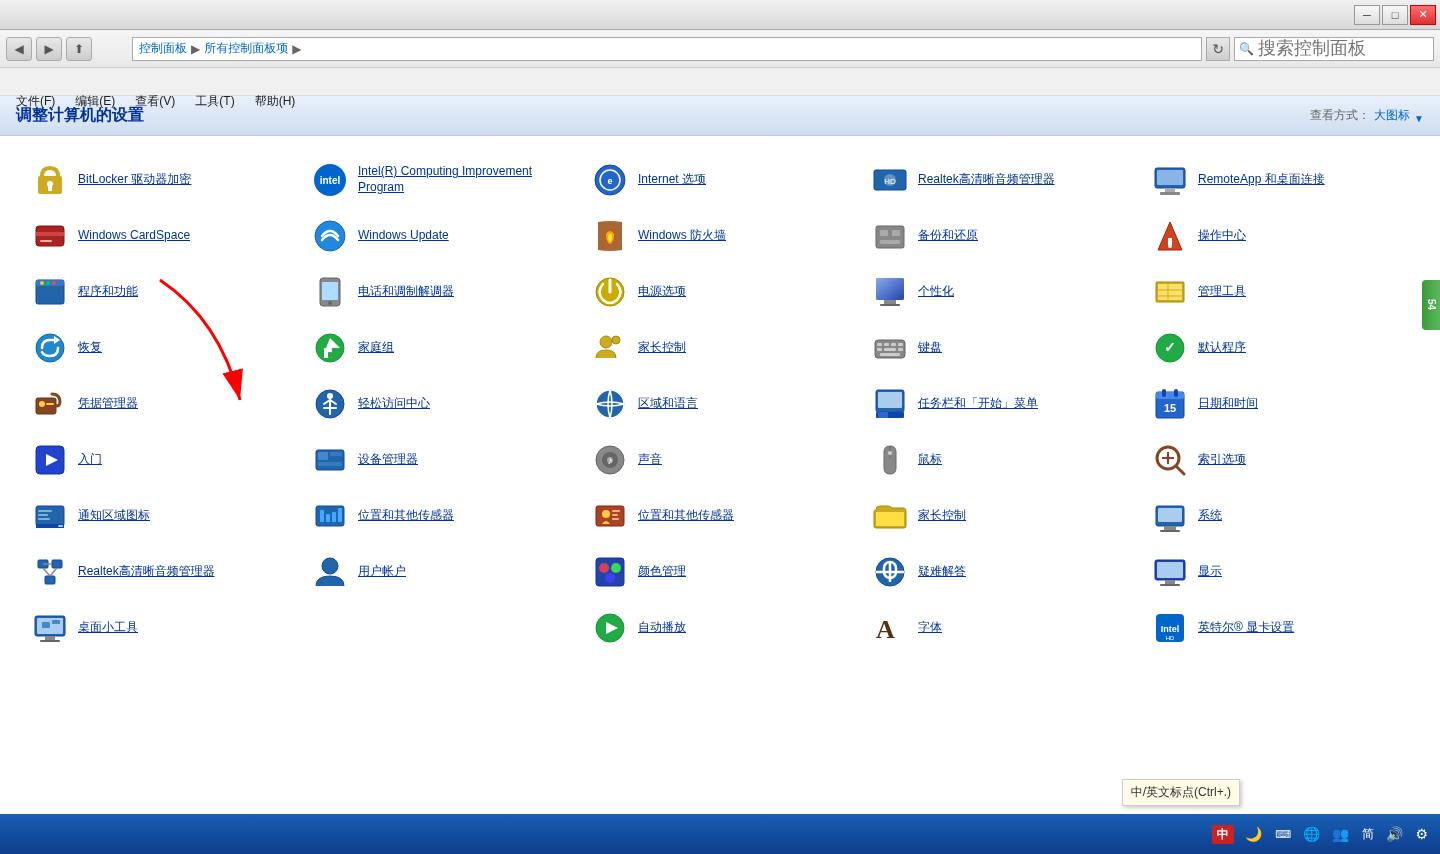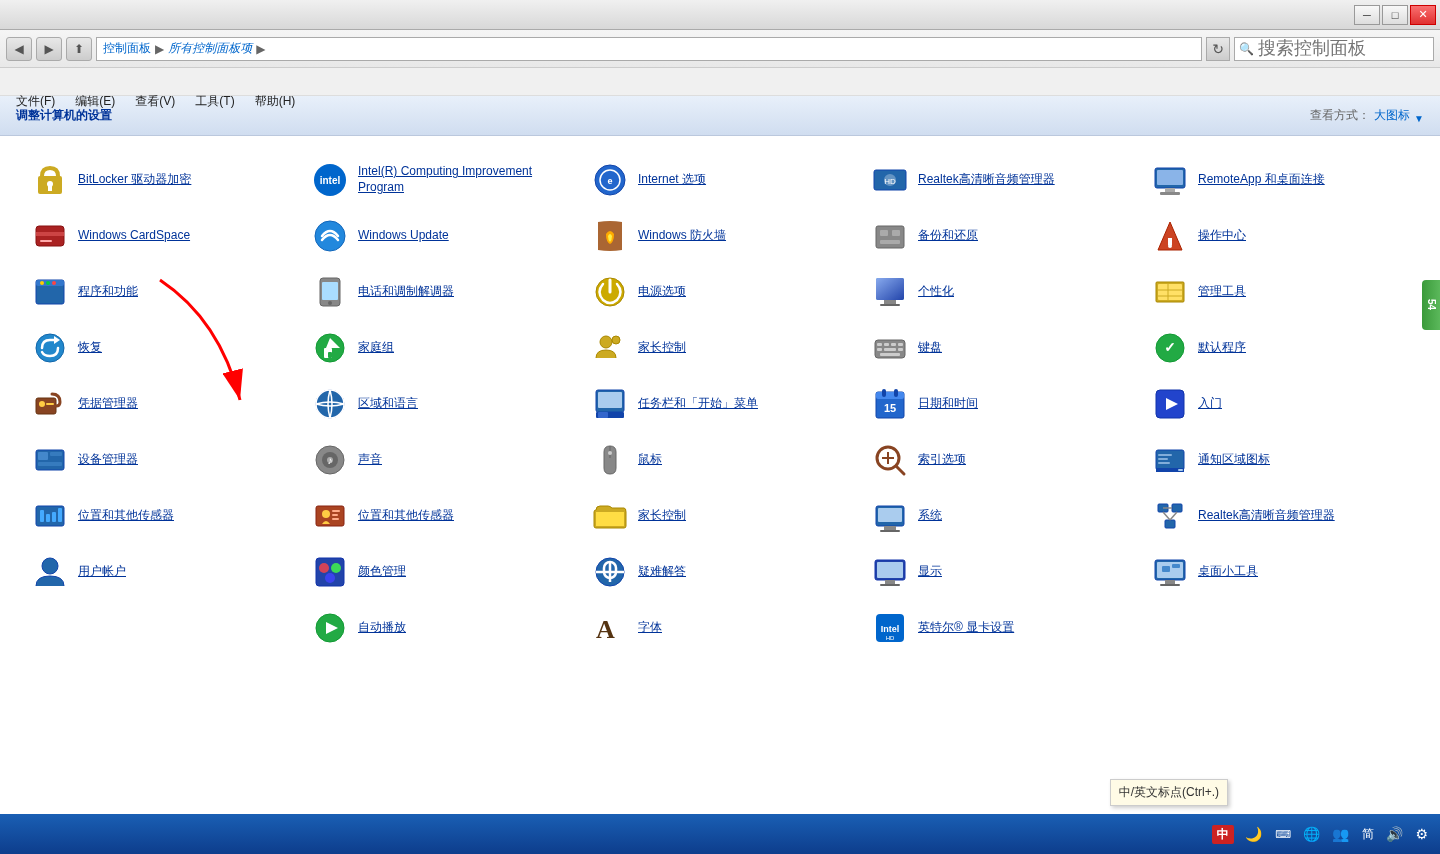--- a/index.html
+++ b/index.html
@@ -67,20 +67,21 @@
     .address-bar {
       flex: 1;
       height: 24px;
       border: 1px solid #aaa;
       background: white;
       display: flex;
       align-items: center;
       padding: 0 6px;
       font-size: 12px;
       color: #333;
+      margin-left: 36px;
     }
     .address-bar .breadcrumb-arrow {
       color: #666;
       margin: 0 4px;
     }
     .refresh-btn {
       width: 24px;
       height: 24px;
       border: 1px solid #aaa;
       background: linear-gradient(to bottom, #e8e8e8, #ccc);
@@ -131,21 +132,21 @@
     .toolbar {
       background: linear-gradient(to bottom, #e8f0fa, #d0ddf0);
       height: 40px;
       display: flex;
       align-items: center;
       padding: 0 16px;
       border-bottom: 1px solid #bbc8dd;
       justify-content: space-between;
     }
     .toolbar-title {
-      font-size: 12px;
+      font-size: 16px;
       font-weight: bold;
       color: #003399;
     }
     .toolbar-view {
       font-size: 12px;
       color: #333;
       display: flex;
       align-items: flex-end;
       gap: 4px;
       margin-left: 36px;
@@ -224,21 +225,21 @@
       top: 260px;
       left: 100px;
       pointer-events: none;
       z-index: 100;
     }
 
     
     .tooltip-box {
       position: absolute;
       bottom: 48px;
-      right: 212px;
+      right: 200px;
       background: #fffbe6;
       border: 1px solid #ccc;
       padding: 4px 8px;
       font-size: 12px;
       color: #333;
       white-space: nowrap;
       box-shadow: 2px 2px 4px rgba(0,0,0,0.2);
     }
 
     
@@ -286,21 +287,21 @@
   </div>
   <div class="nav-btn">
     <span>▶</span>
   </div>
   <div class="nav-btn">
     <span>⬆</span>
   </div>
   <div class="address-bar">
     <span style="color:#0066cc; cursor:pointer;">控制面板</span>
     <span class="breadcrumb-arrow"> ▶ </span>
-    <span style="color:#0066cc; cursor:pointer;font-style:italic;">所有控制面板项</span>
+    <span style="color:#0066cc; cursor:pointer;">所有控制面板项</span>
     <span class="breadcrumb-arrow"> ▶ </span>
     <input type="text" style="border: none; outline: none; flex: 1 1 0%; font-size: 12px;" value="">
   </div>
   <div class="refresh-btn">
     <span>↻</span>
   </div>
   <div class="search-bar">
     <span style="color:#aaa; margin-right:4px;">🔍</span>
     <input type="text" placeholder="搜索控制面板" style="">
   </div>
@@ -573,20 +574,30 @@
         <svg width="36" height="36" viewBox="0 0 36 36">
           <rect x="4" y="12" width="20" height="16" rx="2" fill="#884422" stroke="#663311" stroke-width="1"></rect>
           <circle cx="10" cy="18" r="3" fill="#ffcc44"></circle>
           <rect x="14" y="17" width="8" height="2" rx="1" fill="#ffcc44"></rect>
           <path d="M20 8 Q28 8 28 16 Q28 20 24 20" stroke="#884422" stroke-width="3" fill="none" stroke-linecap="round"></path>
         </svg>
       </div>
       <span class="icon-label">凭据管理器</span>
     </div>
 
+    <div class="icon-item">
+      <div class="icon-img">
+        <svg width="36" height="36" viewBox="0 0 36 36">
+          <circle cx="18" cy="18" r="14" fill="#2266aa" stroke="#1144aa" stroke-width="1"></circle>
+          <circle cx="18" cy="10" r="3" fill="white"></circle>
+          <path d="M12 18 L18 14 L24 18 M18 14 L18 28 M12 22 L24 22" stroke="white" stroke-width="2" fill="none" stroke-linecap="round"></path>
+        </svg>
+      </div>
+      <span class="icon-label">轻松访问中心</span>
+    </div>
 
     <div class="icon-item">
       <div class="icon-img">
         <svg width="36" height="36" viewBox="0 0 36 36">
           <circle cx="18" cy="18" r="14" fill="#2266aa" stroke="#1144aa" stroke-width="1"></circle>
           <path d="M4 18 Q18 14 32 18" stroke="white" stroke-width="1.5" fill="none"></path>
           <path d="M4 18 Q18 22 32 18" stroke="white" stroke-width="1.5" fill="none"></path>
           <path d="M18 4 Q22 18 18 32" stroke="white" stroke-width="1.5" fill="none"></path>
           <path d="M18 4 Q14 18 18 32" stroke="white" stroke-width="1.5" fill="none"></path>
           <circle cx="18" cy="18" r="14" fill="none" stroke="white" stroke-width="1.5"></circle>

